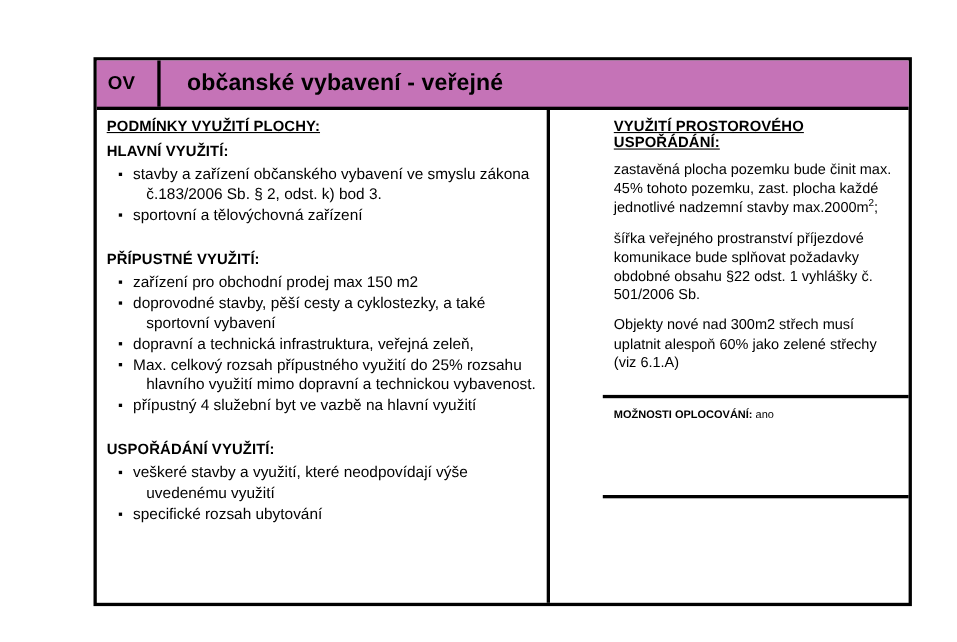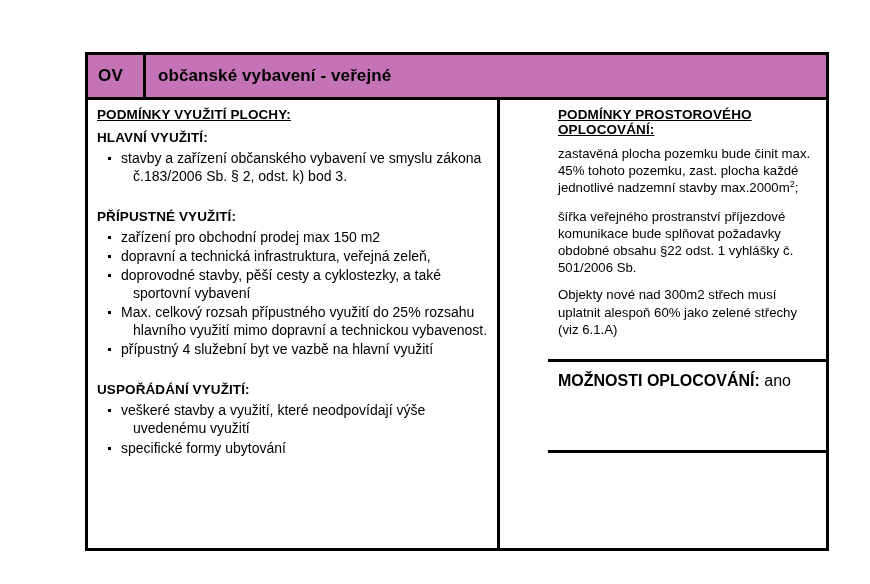--- a/index.html
+++ b/index.html
@@ -46,23 +46,23 @@
     padding-left: 10px;
     box-sizing: border-box;
     font-size: 17px;
     font-weight: bold;
     letter-spacing: 0.2px;
   }
   .header-title {
     flex: 1 1 auto;
     display: flex;
     align-items: center;
-    padding-left: 12px;
-    box-sizing: border-box;
-    font-size: 17px;
+    padding-left: 24px;
+    box-sizing: border-box;
+    font-size: 21px;
     font-weight: bold;
     letter-spacing: 0.1px;
   }
 
   
   .body-row {
     flex: 1 1 auto;
     display: flex;
     min-height: 0;
     gap: 48px;
@@ -140,21 +140,21 @@
     line-height: 1.30;
   }
   .cell-spatial p.tight { margin-bottom: 11px; }
   sup { font-size: 9px; vertical-align: super; }
 
   .cell-fence {
     flex: 0 0 91px;
     border-bottom: 3px solid #000000;
     box-sizing: border-box;
     padding: 10px 10px 4px 10px;
-    font-size: 16px;
+    font-size: 10px;
   }
   .cell-fence b { font-weight: bold; }
 
   .cell-metrics {
     flex: 1 1 auto;
     display: flex;
     min-height: 0;
   }
   .metric {
     flex: 1 1 50%;
@@ -193,57 +193,60 @@
 
     <div class="col-left">
 
       <div class="sec-head">PODMÍNKY VYUŽITÍ PLOCHY:</div>
 
       <div class="sub-head first">HLAVNÍ VYUŽITÍ:</div>
       <ul class="bullets">
         <li>
           <span class="btxt">stavby a zařízení občanského vybavení ve smyslu zákona č.183/2006 Sb. § 2, odst. k) bod 3.</span>
         </li>
+        <li>
+          <span class="btxt">sportovní a tělovýchovná zařízení</span>
+        </li>
       </ul>
 
       <div class="sub-head">PŘÍPUSTNÉ VYUŽITÍ:</div>
       <ul class="bullets">
         <li>
           <span class="btxt">zařízení pro obchodní prodej max 150 m2</span>
         </li>
         <li>
+          <span class="btxt">doprovodné stavby, pěší cesty a cyklostezky, a také sportovní vybavení</span>
+        </li>
+        <li>
           <span class="btxt">dopravní a technická infrastruktura, veřejná zeleň,</span>
-        </li>
-        <li>
-          <span class="btxt">doprovodné stavby, pěší cesty a cyklostezky, a také sportovní vybavení</span>
         </li>
         <li>
           <span class="btxt">Max. celkový rozsah přípustného využití do 25% rozsahu hlavního využití mimo dopravní a technickou vybavenost.</span>
         </li>
         <li>
           <span class="btxt">přípustný 4 služební byt ve vazbě na hlavní využití</span>
         </li>
       </ul>
 
       <div class="sub-head">USPOŘÁDÁNÍ VYUŽITÍ:</div>
       <ul class="bullets">
         <li>
           <span class="btxt">veškeré stavby a využití, které neodpovídají výše uvedenému využití</span>
         </li>
         <li>
-          <span class="btxt">specifické formy ubytování</span>
+          <span class="btxt">specifické rozsah ubytování</span>
         </li>
       </ul>
 
     </div>
 
     <div class="col-right">
 
       <div class="cell-spatial">
-        <div class="sec-head">PODMÍNKY PROSTOROVÉHO OPLOCOVÁNÍ:</div>
+        <div class="sec-head">VYUŽITÍ PROSTOROVÉHO USPOŘÁDÁNÍ:</div>
         <p class="tight"><span>zastavěná plocha pozemku bude činit max. 45% tohoto pozemku, zast. plocha každé jednotlivé nadzemní stavby max.2000m</span><sup>2</sup><span>;</span></p>
         <p>šířka veřejného prostranství příjezdové komunikace bude splňovat požadavky obdobné obsahu §22 odst. 1 vyhlášky č. 501/2006 Sb.</p>
         <p>Objekty nové nad 300m2 střech musí uplatnit alespoň 60% jako zelené střechy (viz 6.1.A)</p>
       </div>
 
       <div class="cell-fence">
         <b>MOŽNOSTI OPLOCOVÁNÍ:</b><span>&nbsp;</span><span>ano</span>
       </div>
 
 

